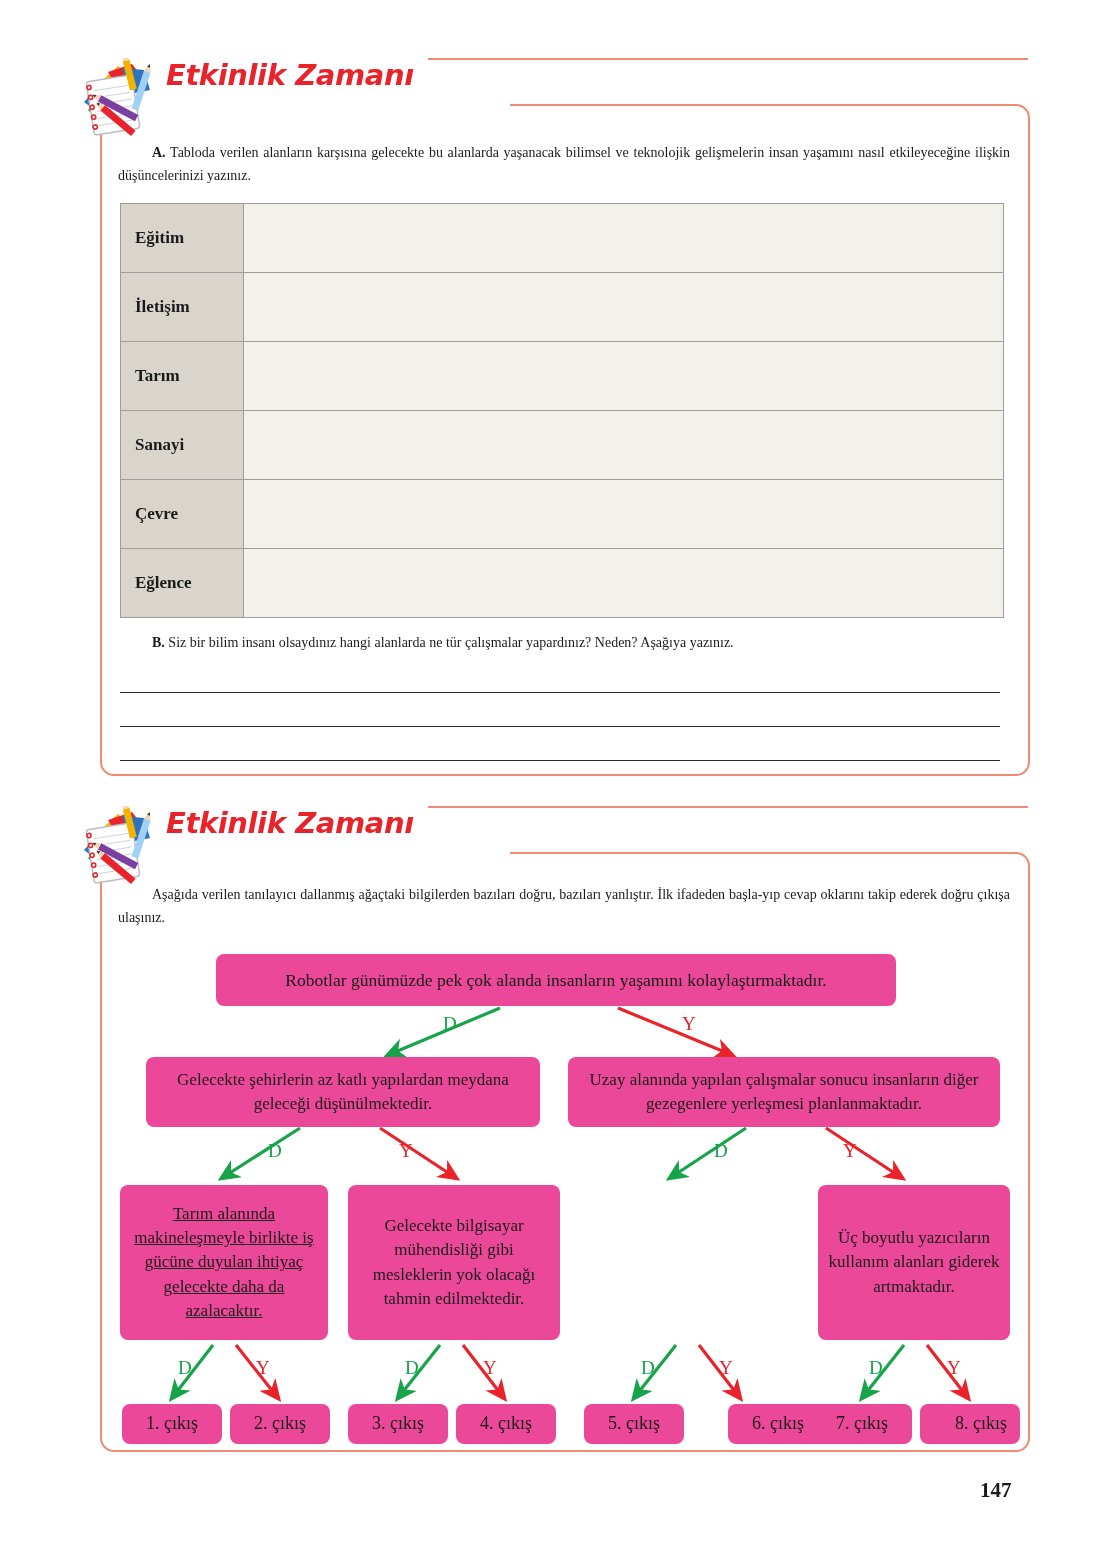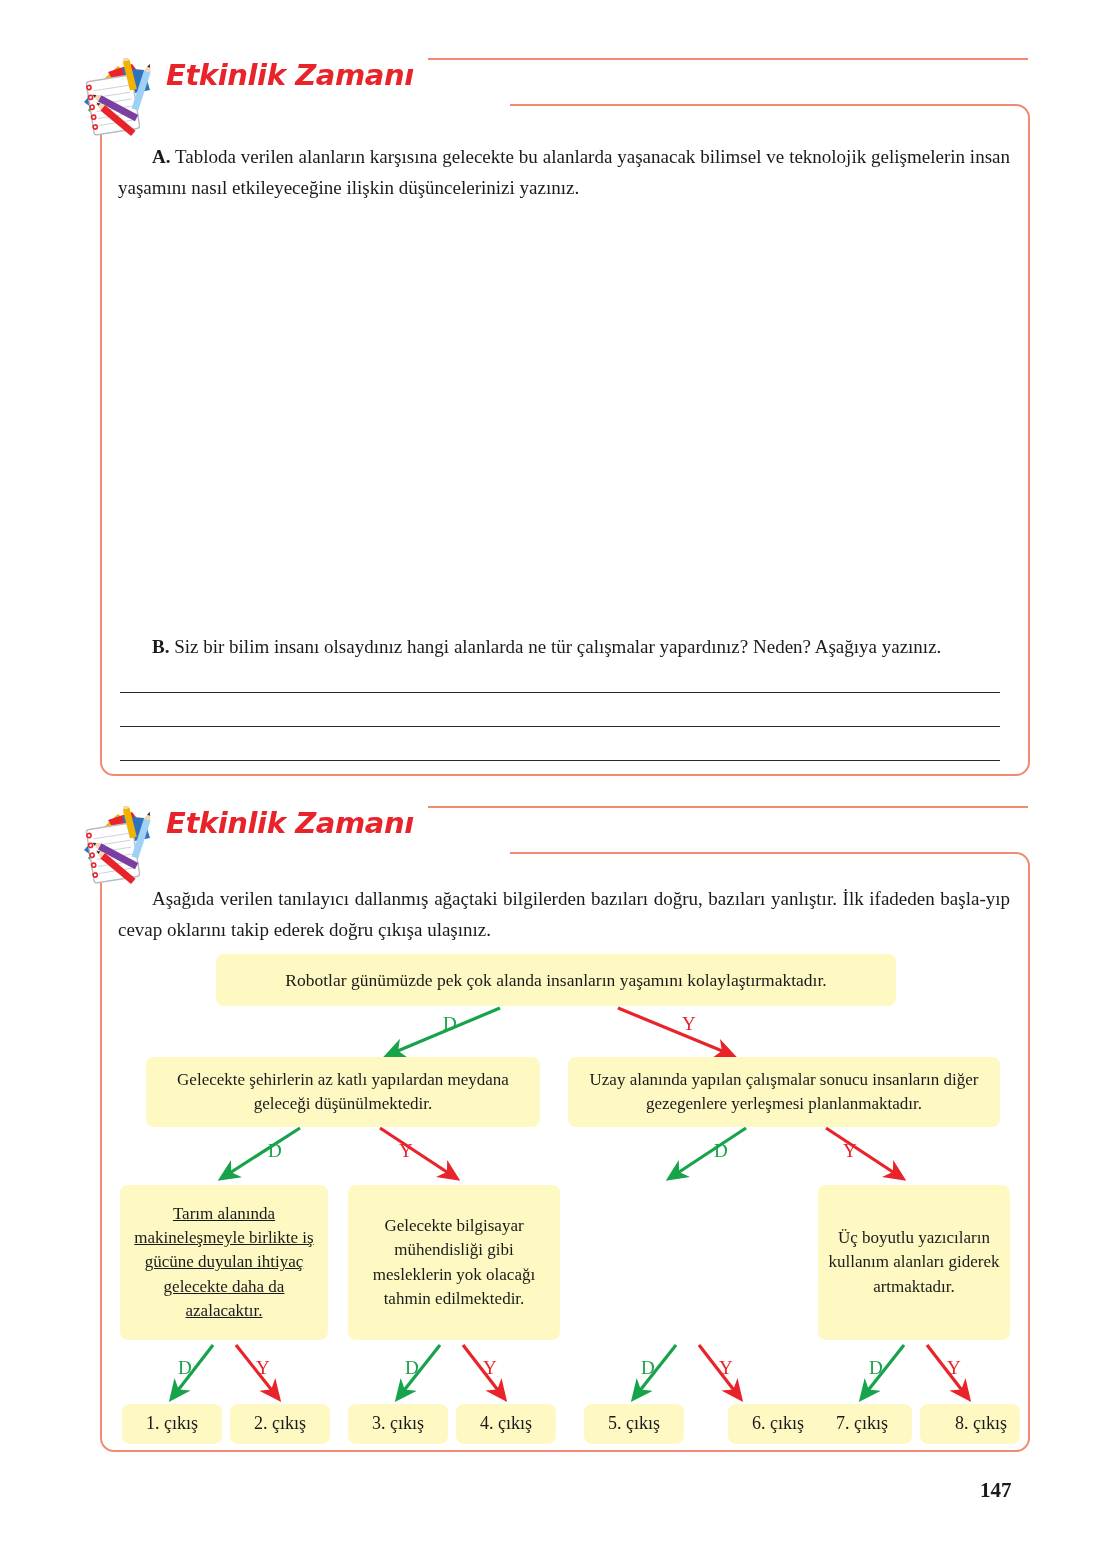--- a/index.html
+++ b/index.html
@@ -40,21 +40,21 @@
   }
   
   .panel-mask{
     position:absolute;background:#ffffff;
   }
 
   
   .para{
     position:absolute;
     font-family:"Liberation Serif", serif;
-    font-size:19px;
+    font-size:14px;
     line-height:1.62;
     color:#1a1a1a;
     text-align:justify;
   }
   .para b{font-weight:bold;}
   .indent{display:inline-block;width:34px;}
 
   
   .tbl{
     position:absolute;
@@ -78,21 +78,21 @@
   .tbl td.ans{background:#f2f1ec;}
 
   
   .wline{
     position:absolute;
     height:0;
     border-top:1px solid #2a2a2a;
   }
   .node{
     position:absolute;
-    background:#fef9c3;
+    background:#ec4899;
     border-radius:8px;
     box-sizing:border-box;
     display:flex;align-items:center;justify-content:center;
     text-align:center;
     font-family:"Liberation Serif", serif;
     font-size:17px;
     line-height:1.42;
     color:#1a1a1a;
     padding:8px 10px;
   }
@@ -175,20 +175,48 @@
     </div>
     <div class="act-title">Etkinlik Zamanı</div>
     <div class="act-rule"></div>
   </div>
 
   <div class="para" style="left:118px;top:142px;width:892px;">
     <span class="indent"></span><b>A.</b>
     <span>Tabloda verilen alanların karşısına gelecekte bu alanlarda yaşanacak bilimsel ve teknolojik gelişmelerin insan yaşamını nasıl etkileyeceğine ilişkin düşüncelerinizi yazınız.</span>
   </div>
 
+  <table class="tbl" style="left:120px;top:203px;width:884px;">
+    <tbody>
+      <tr>
+        <td class="lbl">Eğitim</td>
+        <td class="ans"></td>
+      </tr>
+      <tr>
+        <td class="lbl">İletişim</td>
+        <td class="ans"></td>
+      </tr>
+      <tr>
+        <td class="lbl">Tarım</td>
+        <td class="ans"></td>
+      </tr>
+      <tr>
+        <td class="lbl">Sanayi</td>
+        <td class="ans"></td>
+      </tr>
+      <tr>
+        <td class="lbl">Çevre</td>
+        <td class="ans"></td>
+      </tr>
+      <tr>
+        <td class="lbl">Eğlence</td>
+        <td class="ans"></td>
+      </tr>
+    </tbody>
+  </table>
 
   <div class="para" style="left:118px;top:632px;width:892px;">
     <span class="indent"></span><b>B.</b>
     <span>Siz bir bilim insanı olsaydınız hangi alanlarda ne tür çalışmalar yapardınız? Neden? Aşağıya yazınız.</span>
   </div>
 
   <div class="wline" style="left:120px;top:692px;width:880px;"></div>
   <div class="wline" style="left:120px;top:726px;width:880px;"></div>
   <div class="wline" style="left:120px;top:760px;width:880px;"></div>
 

